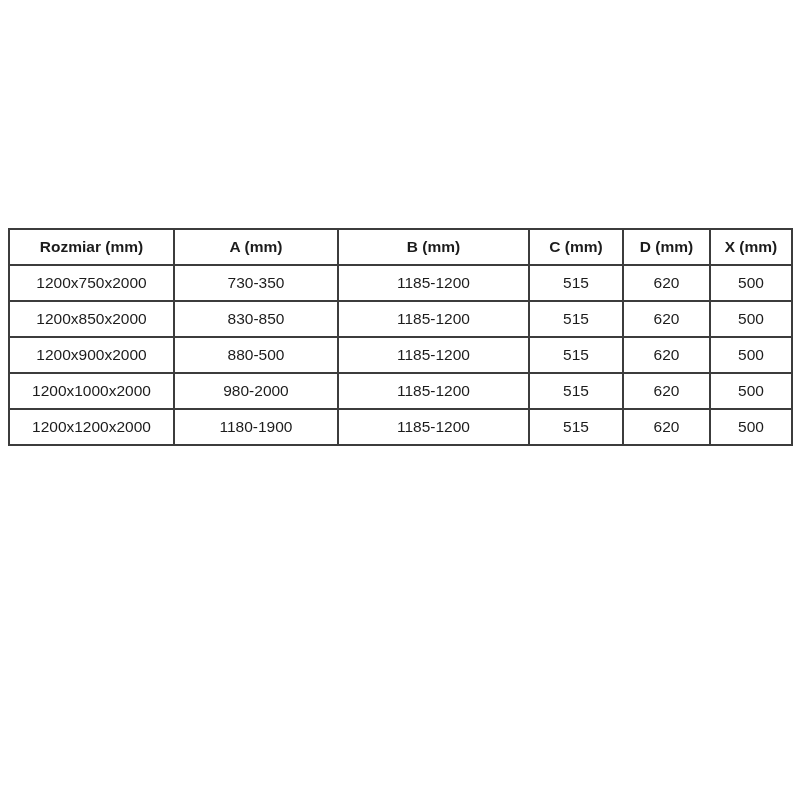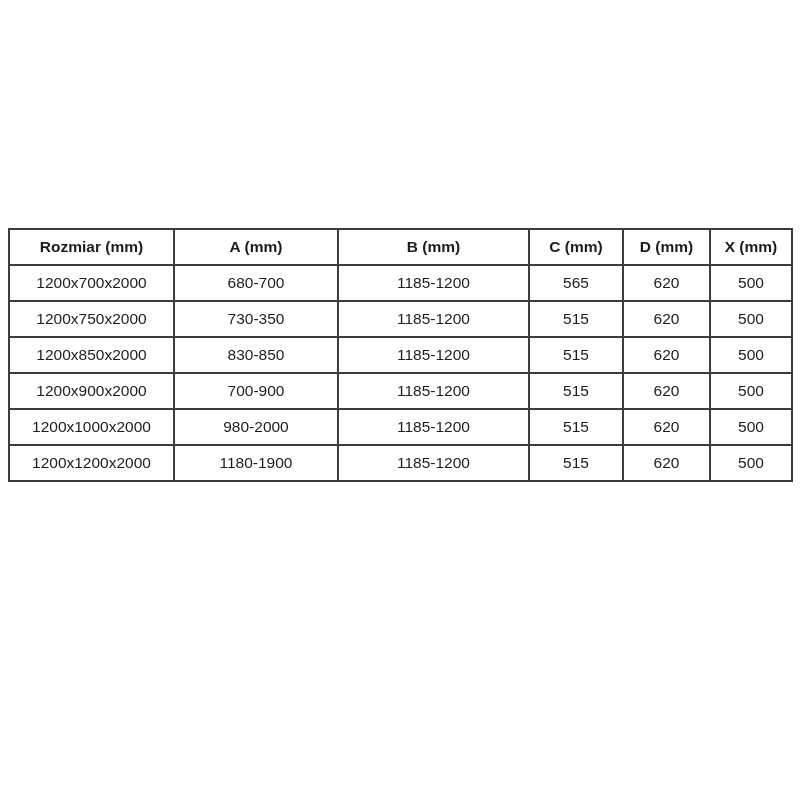--- a/index.html
+++ b/index.html
@@ -66,46 +66,38 @@
           <th>Rozmiar (mm)</th>
           <th>A (mm)</th>
           <th>B (mm)</th>
           <th>C (mm)</th>
           <th>D (mm)</th>
           <th>X (mm)</th>
         </tr>
     </thead>
     <tbody>
         <tr>
-          <td>1200x700x2000</td>
-          <td>680-700</td>
-          <td>1185-1200</td>
-          <td>565</td>
-          <td>620</td>
-          <td>500</td>
-        </tr>
-        <tr>
           <td>1200x750x2000</td>
           <td>730-350</td>
           <td>1185-1200</td>
           <td>515</td>
           <td>620</td>
           <td>500</td>
         </tr>
         <tr>
           <td>1200x850x2000</td>
           <td>830-850</td>
           <td>1185-1200</td>
           <td>515</td>
           <td>620</td>
           <td>500</td>
         </tr>
         <tr>
           <td>1200x900x2000</td>
-          <td>700-900</td>
+          <td>880-500</td>
           <td>1185-1200</td>
           <td>515</td>
           <td>620</td>
           <td>500</td>
         </tr>
         <tr>
           <td>1200x1000x2000</td>
           <td>980-2000</td>
           <td>1185-1200</td>
           <td>515</td>

